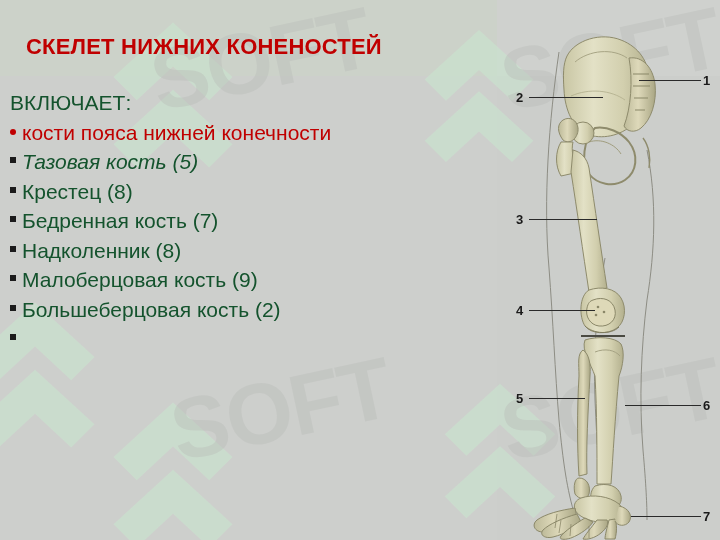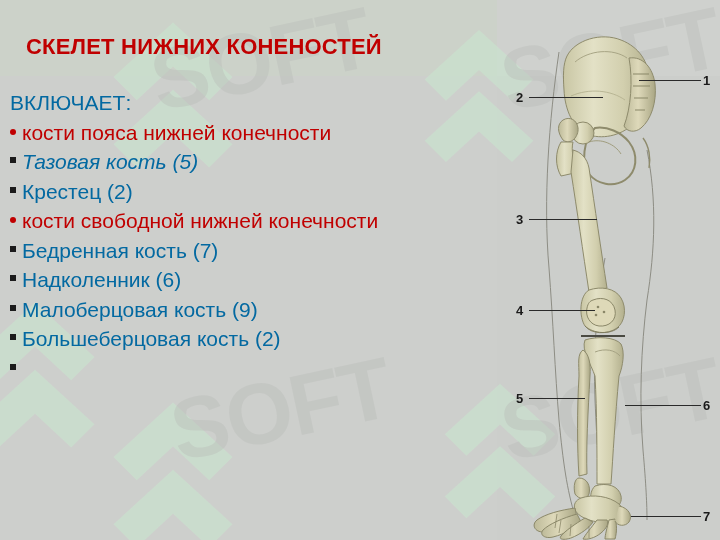--- a/index.html
+++ b/index.html
@@ -24,21 +24,21 @@
 
   
   #title{
     position:absolute;left:26px;top:34px;
     font-size:22px;font-weight:bold;letter-spacing:.2px;
     color:#c00000;white-space:nowrap;
   }
 
   
   #body{position:absolute;left:8px;top:92px;width:480px;}
-  .line{position:relative;font-size:21px;color:#0369a1;line-height:1;margin-bottom:8.5px;
+  .line{position:relative;font-size:21px;color:#14532d;line-height:1;margin-bottom:8.5px;
         padding-left:14px;white-space:nowrap;}
   .line.nobullet{padding-left:2px;}
   .line.red{color:#c00000;}
   .line.ital .txt{font-style:italic;}
   .bullet{position:absolute;left:2px;}
   .bullet.round{top:7px;width:6px;height:6px;border-radius:50%;background:#c00000;}
   .bullet.square{top:6px;width:6px;height:6px;background:#1b1b1b;}
 
   
   #figure{position:absolute;left:497px;top:0;width:223px;height:540px;}
@@ -84,24 +84,23 @@
     <div class="wm-soft" style="left:170px;top:360px;font-size:86px;transform:rotate(-12deg);">SOFT</div>
     <div class="wm-soft" style="left:500px;top:360px;font-size:86px;transform:rotate(-12deg);">SOFT</div>
   </div>
 
   <div id="title">СКЕЛЕТ НИЖНИХ КОНЕНОСТЕЙ</div>
 
   <div id="body">
     <div class="line nobullet"><span class="txt">ВКЛЮЧАЕТ:</span></div>
     <div class="line red"><span class="bullet round"></span><span class="txt">кости пояса нижней конечности</span></div>
     <div class="line ital"><span class="bullet square"></span><span class="txt">Тазовая кость (5)</span></div>
-    <div class="line"><span class="bullet square"></span><span class="txt">Крестец (2)</span></div>
-    <div class="line red"><span class="bullet round"></span><span class="txt">кости свободной нижней конечности</span></div>
+    <div class="line"><span class="bullet square"></span><span class="txt">Крестец (8)</span></div>
     <div class="line"><span class="bullet square"></span><span class="txt">Бедренная кость (7)</span></div>
-    <div class="line"><span class="bullet square"></span><span class="txt">Надколенник (6)</span></div>
+    <div class="line"><span class="bullet square"></span><span class="txt">Надколенник (8)</span></div>
     <div class="line"><span class="bullet square"></span><span class="txt">Малоберцовая кость (9)</span></div>
     <div class="line"><span class="bullet square"></span><span class="txt">Большеберцовая кость (2)</span></div>
     <div class="line"><span class="bullet square"></span></div>
   </div>
 
   <div id="figure">
     <svg width="223" height="540" viewBox="0 0 223 540">
       <defs>
         <linearGradient id="bone" x1="0" y1="0" x2="1" y2="0">
           <stop offset="0%" stop-color="#c9c6a4"></stop>

